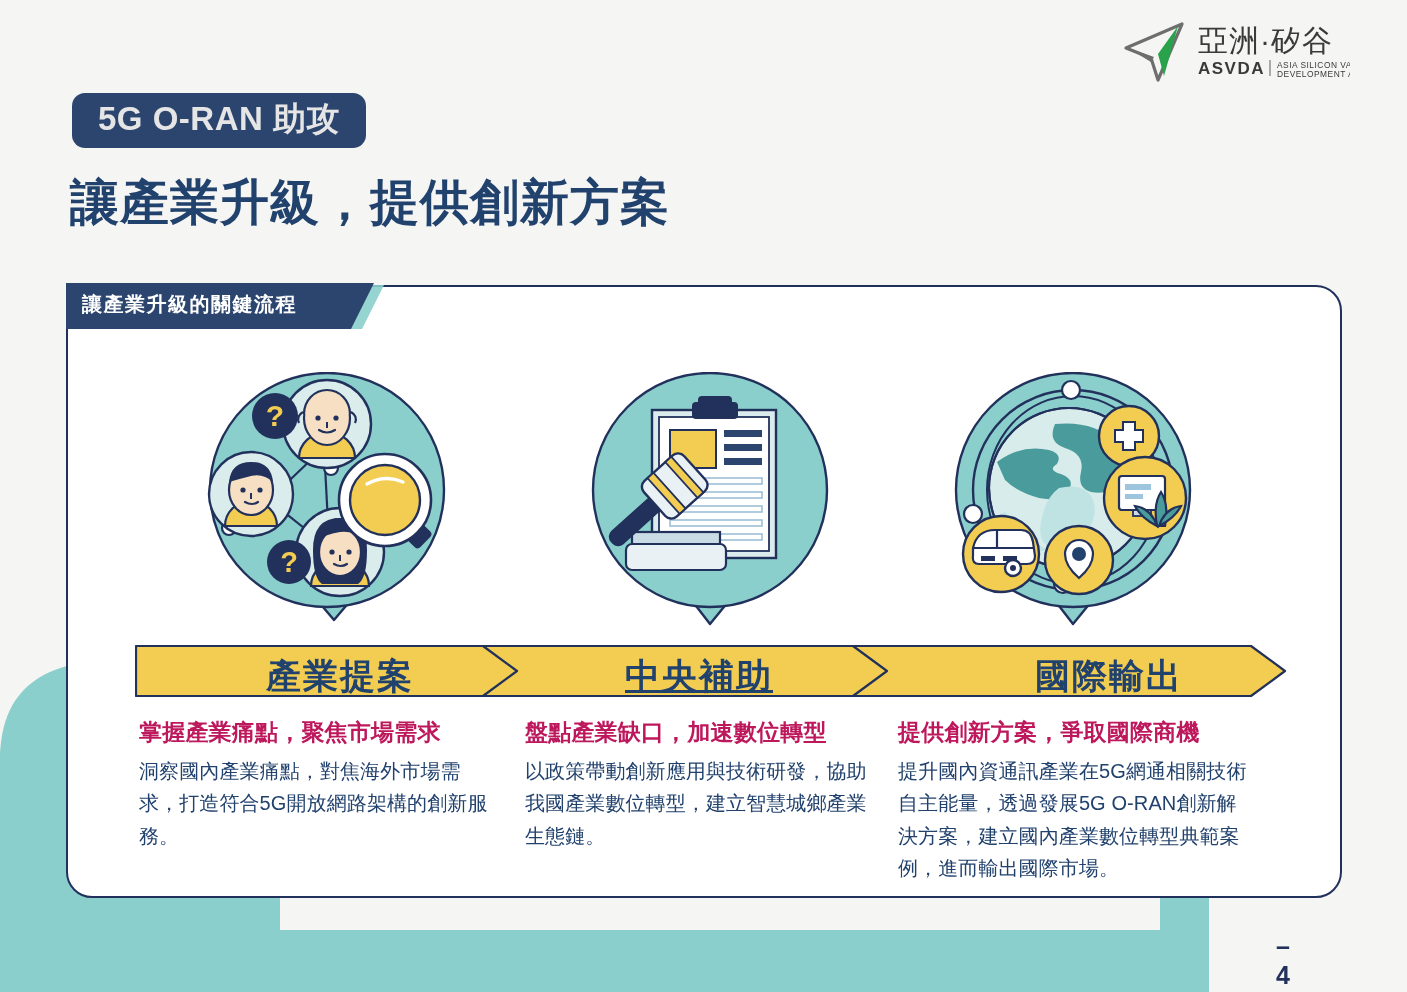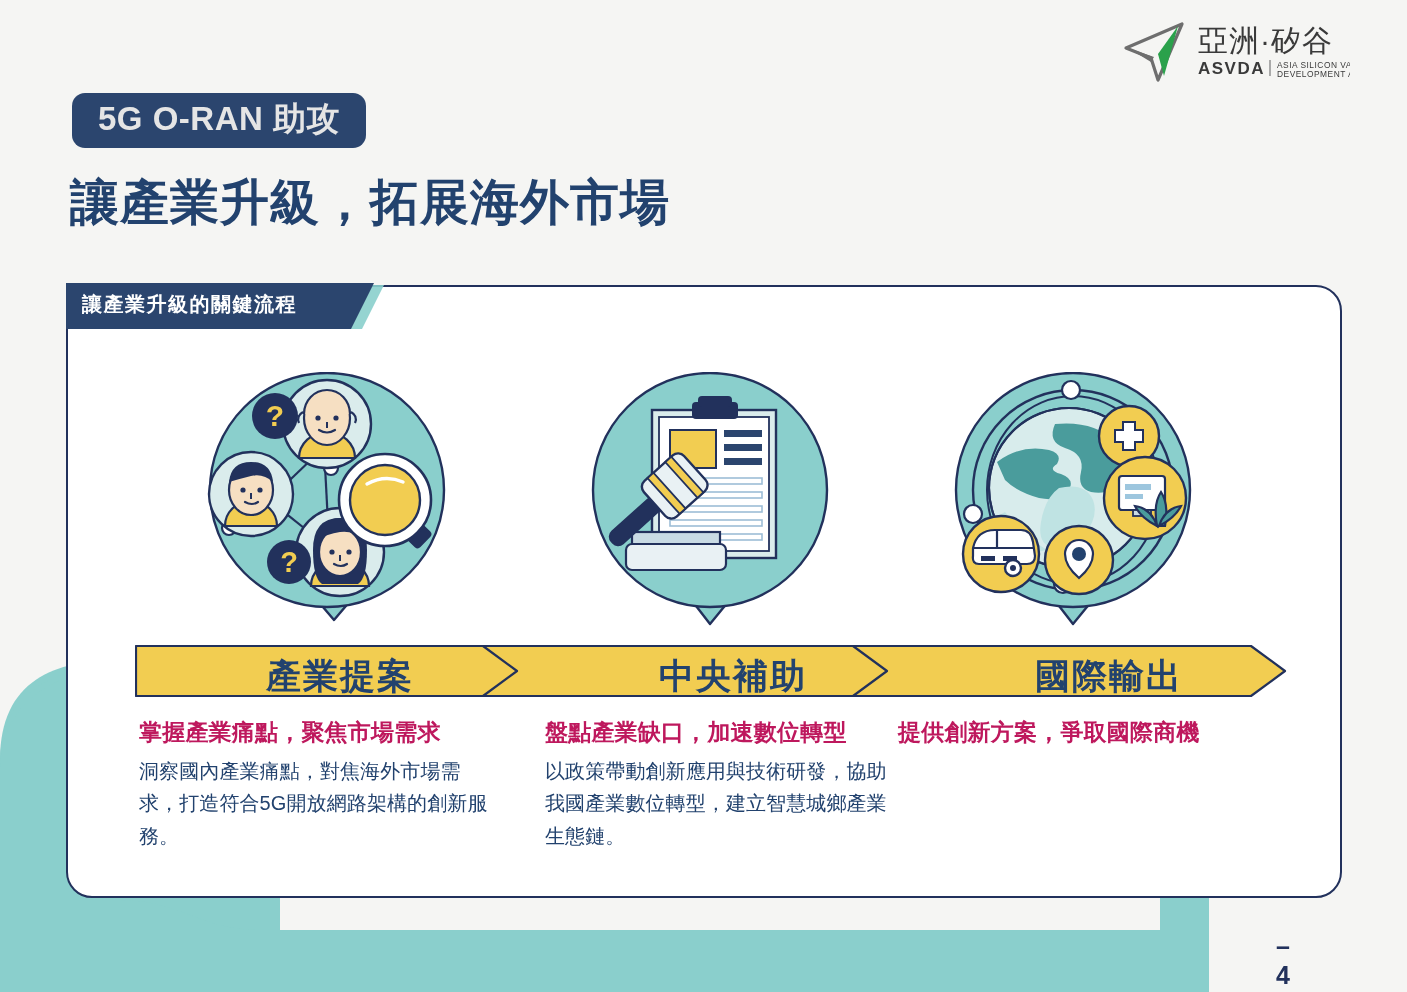--- a/index.html
+++ b/index.html
@@ -66,27 +66,27 @@
 
   
   .banner { position:absolute; left:135px; top:645px; z-index:3; }
   .banner svg { display:block; }
   .banner-label {
     position:absolute; top:653px; z-index:5;
     color:#22426e; font-size:35px; font-weight:bold;
     letter-spacing:2px; text-align:center;
   }
   .bl-1 { left:175px; width:330px; }
-  .bl-2 { left:568px; width:330px; }
+  .bl-2 { left:534px; width:330px;text-decoration:underline; }
   .bl-3 { left:944px; width:330px; }
 
   
   .col { position:absolute; top:718px; z-index:4; }
   .col-1 { left:139px; width:350px; }
-  .col-2 { left:525px; width:350px;margin-left:20px; }
+  .col-2 { left:525px; width:350px; }
   .col-3 { left:898px; width:355px; }
   .col h3 {
     color:#be185d; font-size:23px; font-weight:bold;
     letter-spacing:0.2px; line-height:1.3; margin-bottom:7px;
     white-space:nowrap;
   }
   .col p {
     color:#22426e; font-size:20px; line-height:1.62;
     letter-spacing:0.1px; font-weight:normal;
   }
@@ -135,21 +135,21 @@
 
       <text x="80" y="33" font-family="'Liberation Sans',sans-serif" font-size="30" fill="#3a3a3a" letter-spacing="1">亞洲·矽谷</text>
       <text x="80" y="56" font-family="'Liberation Sans',sans-serif" font-size="17" font-weight="bold" fill="#3a3a3a" letter-spacing="1.5">ASVDA</text>
       <line x1="152" y1="42" x2="152" y2="58" stroke="#8a8a8a" stroke-width="1.4"></line>
       <text x="159" y="50" font-family="'Liberation Sans',sans-serif" font-size="8.4" fill="#3a3a3a" letter-spacing="0.5">ASIA SILICON VALLEY</text>
       <text x="159" y="59" font-family="'Liberation Sans',sans-serif" font-size="8.4" fill="#3a3a3a" letter-spacing="0.5">DEVELOPMENT AGENCY</text>
     </svg>
   </div>
 
   <div class="kicker">5G O-RAN 助攻</div>
-  <div class="headline">讓產業升級，拓展海外市場</div>
+  <div class="headline">讓產業升級，提供創新方案</div>
 
   <div class="card"></div>
 
   <div class="tab">
     <svg width="330" height="48" viewBox="0 0 330 48">
       <path d="M0,0 L305,0 L282,46 L0,46 Z" fill="#2b456e"></path>
       <path d="M303,2 L318,2 L296,46 L281,46 Z" fill="#8acfcc" opacity="0.9"></path>
       <path d="M0,0 L308,0 L285,46 L0,46 Z" fill="#2b456e"></path>
       <path d="M310,0 L322,0 L300,46 L288,46 Z" fill="#2b456e" opacity="0"></path>
     </svg>
@@ -333,17 +333,18 @@
   <div class="col col-1">
     <h3>掌握產業痛點，聚焦市場需求</h3>
     <p>洞察國內產業痛點，對焦海外市場需求，打造符合5G開放網路架構的創新服務。</p>
   </div>
   <div class="col col-2">
     <h3>盤點產業缺口，加速數位轉型</h3>
     <p>以政策帶動創新應用與技術研發，協助我國產業數位轉型，建立智慧城鄉產業生態鏈。</p>
   </div>
   <div class="col col-3">
     <h3>提供創新方案，爭取國際商機</h3>
+    <p>提升國內資通訊產業在5G網通相關技術自主能量，透過發展5G O-RAN創新解決方案，建立國內產業數位轉型典範案例，進而輸出國際市場。</p>
   </div>
 
   <div class="pageno">– 4 –</div>
 
 </div>
 
 </body></html>

